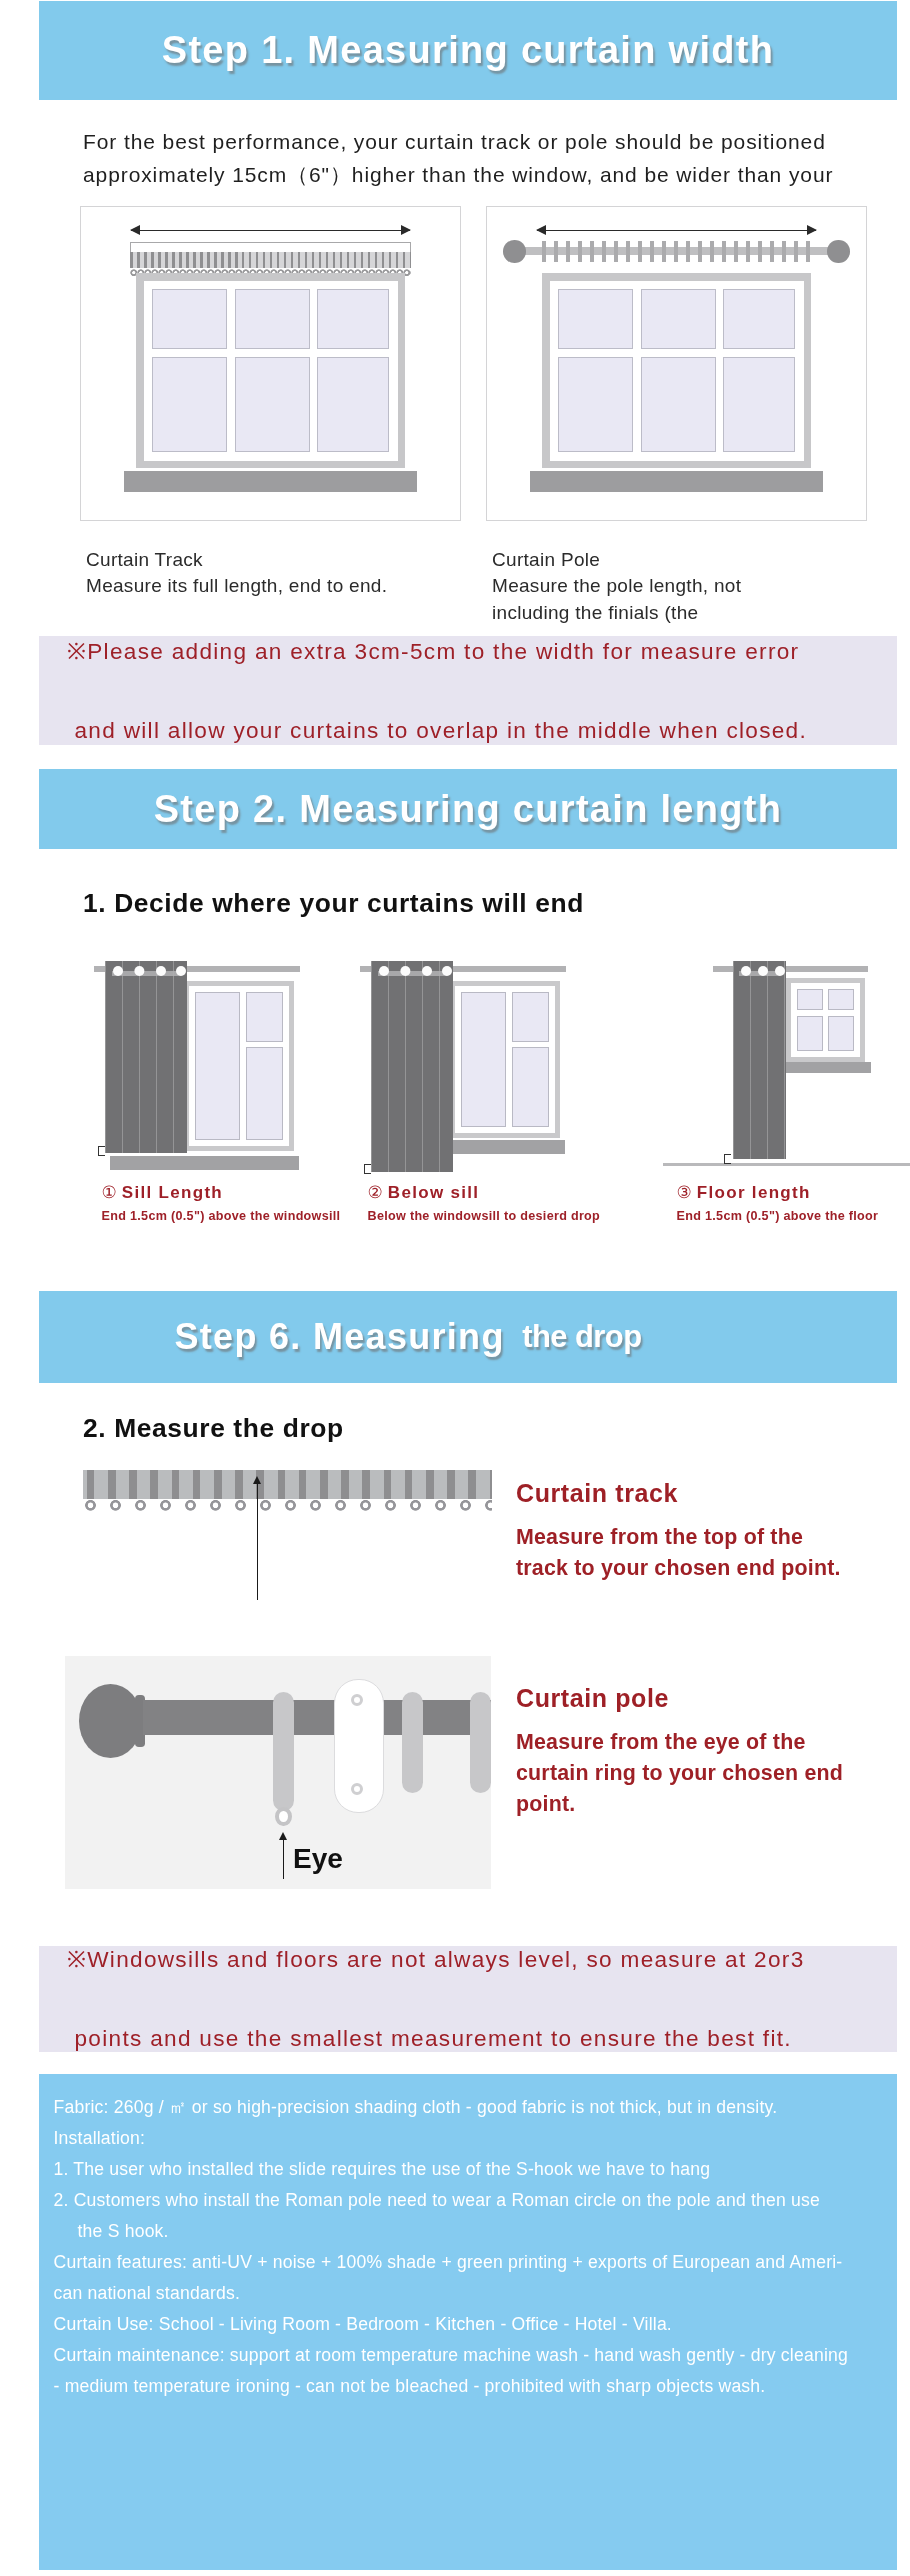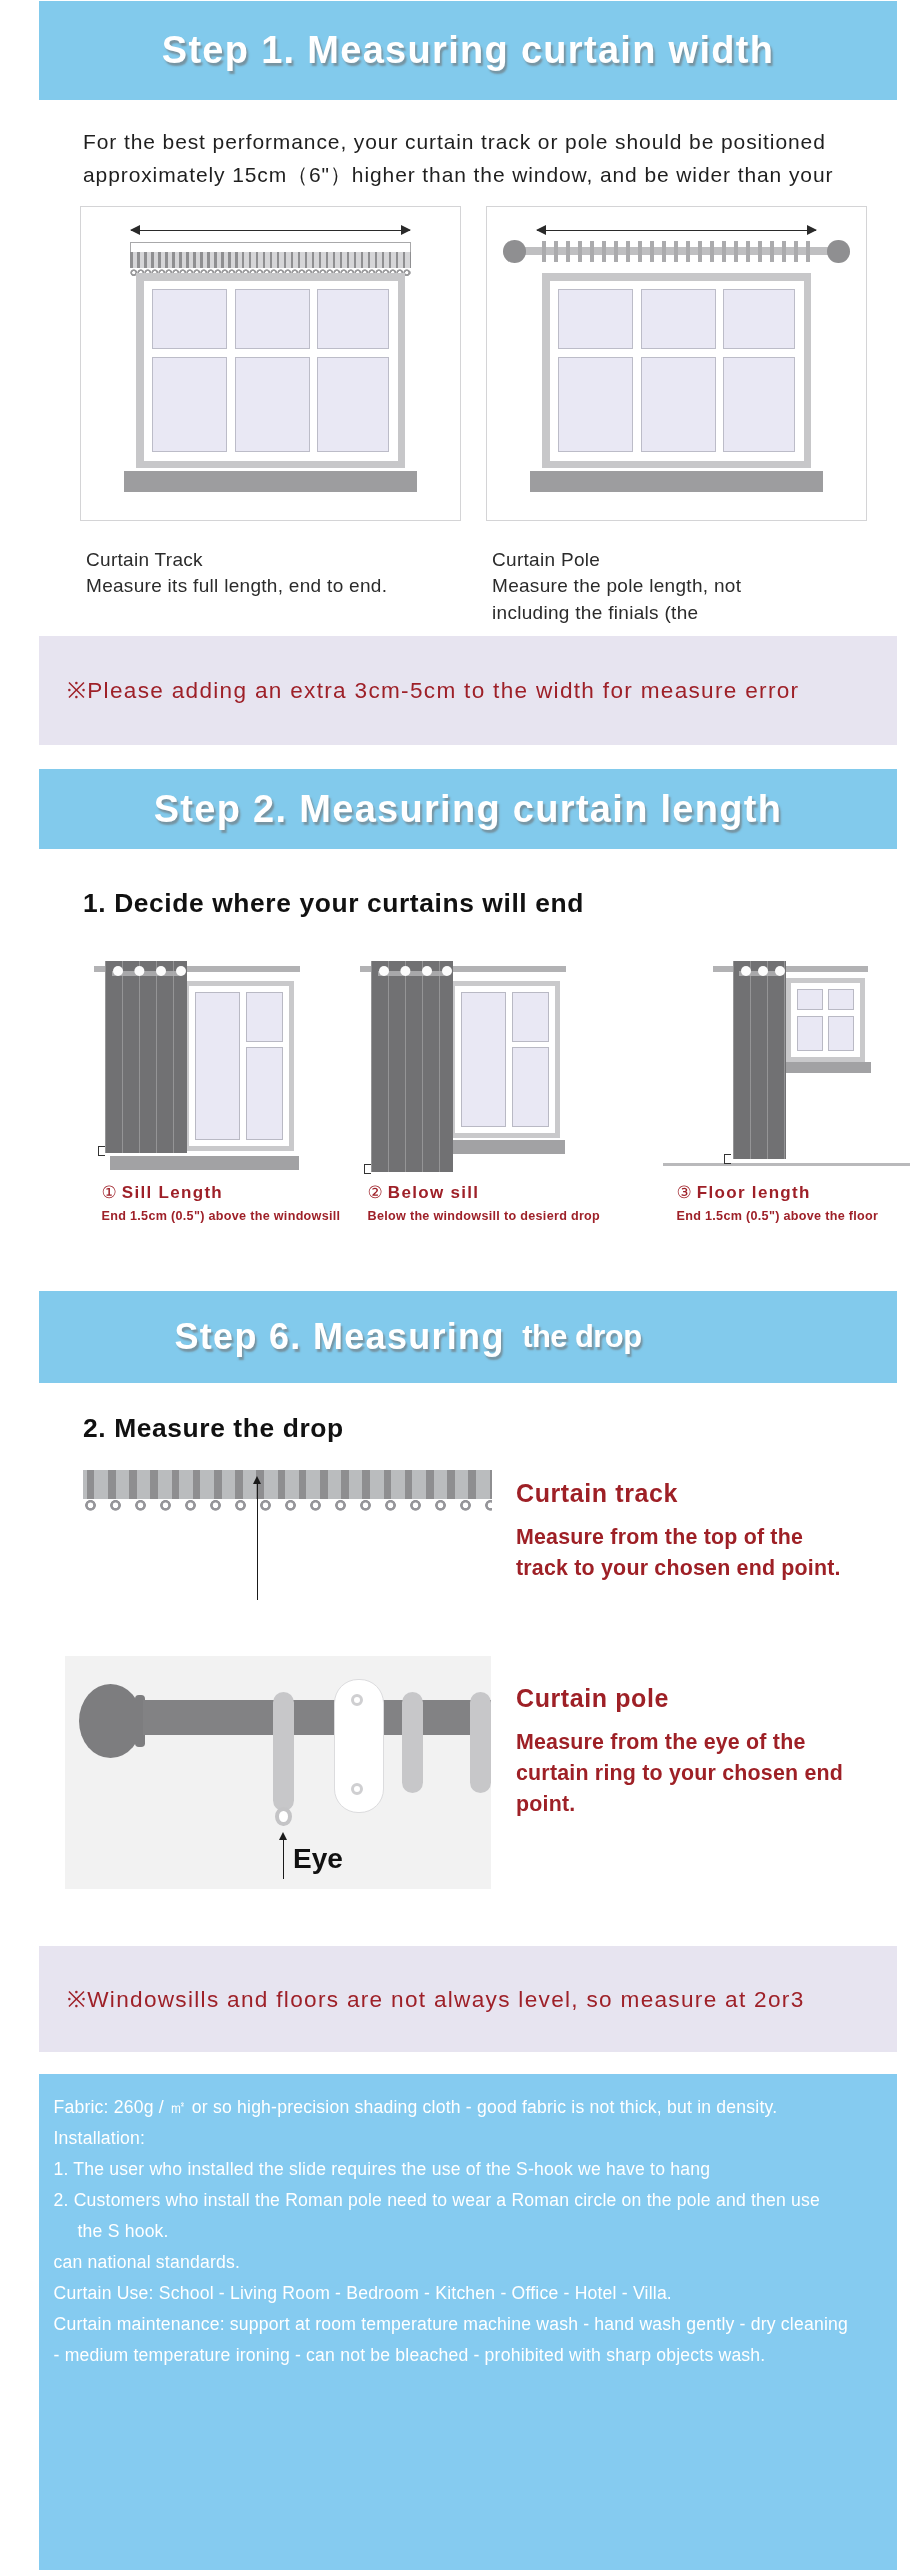--- a/index.html
+++ b/index.html
@@ -180,20 +180,21 @@
     <div>Measure its full length, end to end.</div>
   </div>
   <div class="caption right">
     <div>Curtain Pole</div>
     <div>Measure the pole length, not</div>
     <div>including the finials (the</div>
   </div>
 
   <div class="note note1">
     <div>※Please adding an extra 3cm-5cm to the width for measure error</div>
+    <div class="l2">and will allow your curtains to overlap in the middle when closed.</div>
   </div>
 
   <div class="banner banner2">
     <span>Step 2. Measuring curtain length</span>
   </div>
 
   <div class="heading heading1">1. Decide where your curtains will end</div>
 
   <div class="opt" style="left:94px;">
     <div class="illus">
@@ -310,28 +311,30 @@
     <div class="rtitle">Curtain pole</div>
     <div class="rbody">
       <div>Measure from the eye of the</div>
       <div>curtain ring to your chosen end</div>
       <div>point.</div>
     </div>
   </div>
 
   <div class="note note2">
     <div>※Windowsills and floors are not always level, so measure at 2or3</div>
+    <div class="l2">points and use the smallest measurement to ensure the best fit.</div>
   </div>
 
   <div class="infobox">
     <div class="info-line">Fabric: 260g / ㎡ or so high-precision shading cloth - good fabric is not thick, but in density.</div>
     <div class="info-line">Installation:</div>
     <div class="info-line">1. The user who installed the slide requires the use of the S-hook we have to hang</div>
     <div class="info-line">2. Customers who install the Roman pole need to wear a Roman circle on the pole and then use</div>
     <div class="info-line indent">the S hook.</div>
+    <div class="info-line">Curtain features: anti-UV + noise + 100% shade + green printing + exports of European and Ameri-</div>
     <div class="info-line">can national standards.</div>
     <div class="info-line">Curtain Use: School - Living Room - Bedroom - Kitchen - Office - Hotel - Villa.</div>
     <div class="info-line">Curtain maintenance: support at room temperature machine wash - hand wash gently - dry cleaning</div>
     <div class="info-line">- medium temperature ironing - can not be bleached - prohibited with sharp objects wash.</div>
   </div>
 
 </div>
 
 
 </body></html>

